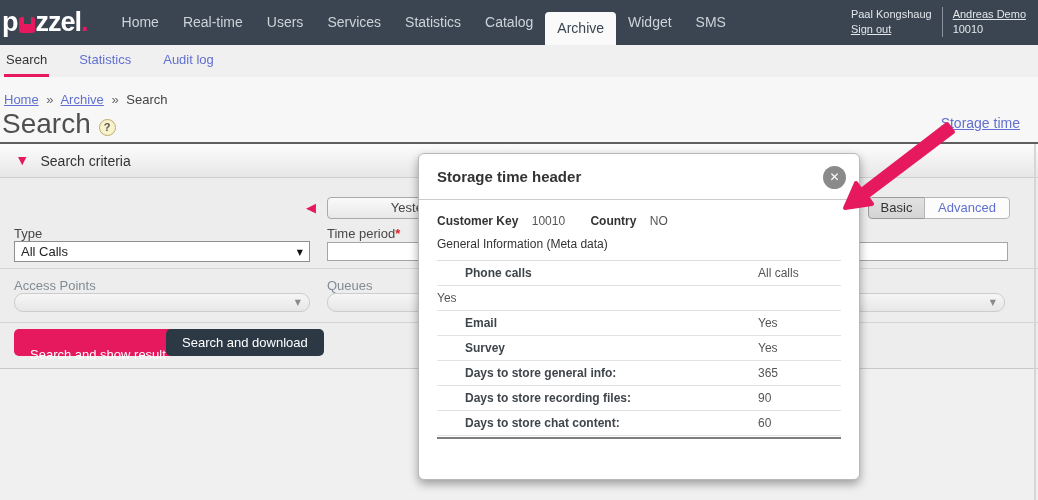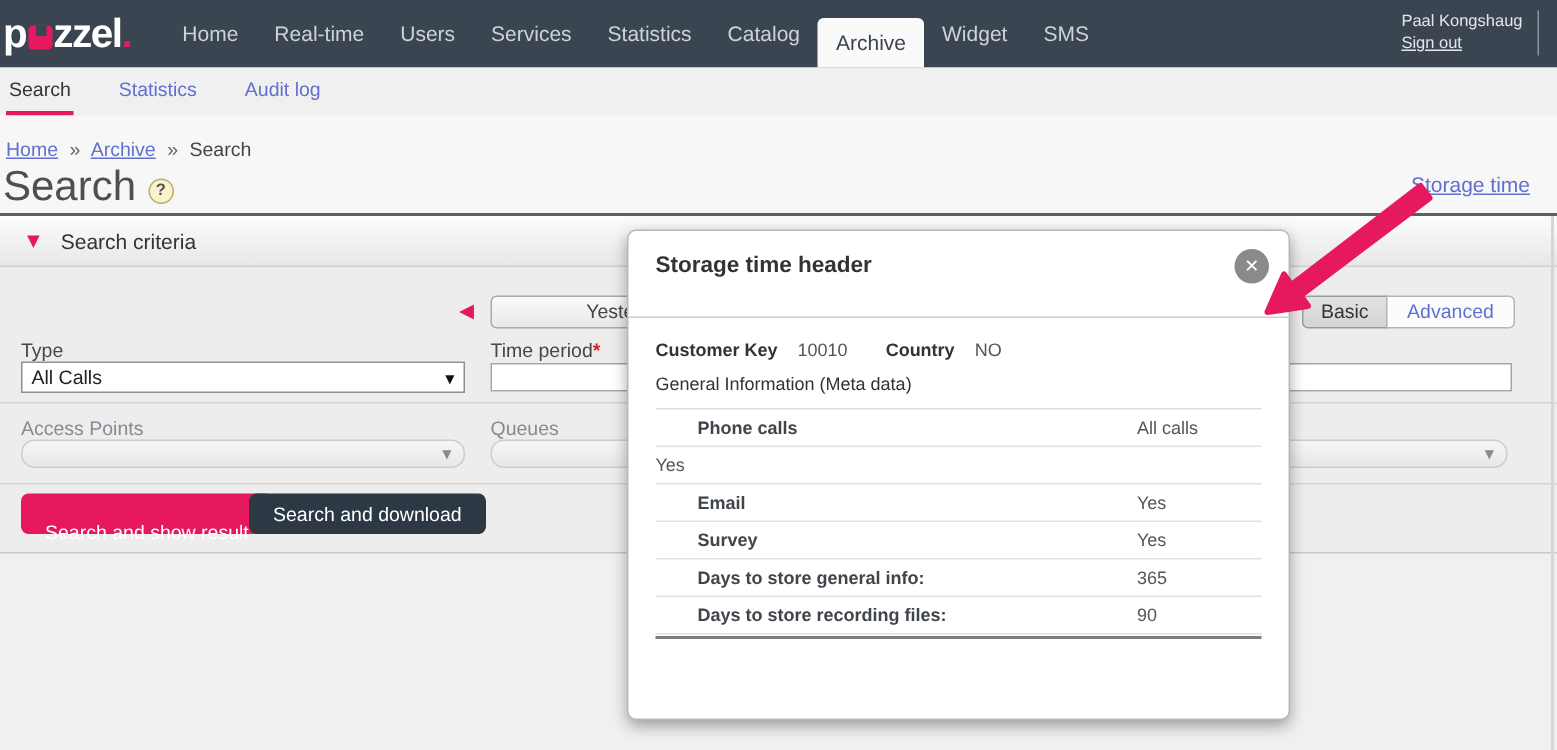--- a/index.html
+++ b/index.html
@@ -98,21 +98,21 @@
   .btn-dark { position:absolute; left:166px; top:151px; height:27px; padding:0 16px;
               background:#2c3844; color:#fff; font-size:13px; border:none; border-radius:5px;
               line-height:27px; cursor:pointer; font-family:"Liberation Sans", sans-serif; }
 
   .right-edge { position:absolute; left:1034px; top:144px; width:2px; height:356px; background:#d6d6d6; }
 
   
   .modal { position:absolute; left:418px; top:153px; width:442px; height:327px;
            background:#fff; border:1px solid #b9b9b9; border-radius:6px;
            box-shadow:0 4px 10px rgba(0,0,0,0.35); z-index:10; }
-  .modal-header { height:58px; border-bottom:1px solid #ccc; position:relative; }
+  .modal-header { height:46px; border-bottom:1px solid #ccc; position:relative; }
   .modal-title { position:absolute; left:18px; top:14px; font-size:15px; font-weight:600; color:#333; }
   .modal-close { position:absolute; right:13px; top:12px; width:23px; height:23px; border-radius:50%;
                  background:#8a8a8a; color:#fff; font-size:12px; font-weight:bold; text-align:center;
                  line-height:23px; cursor:pointer; font-family:"DejaVu Sans", sans-serif; }
   .modal-body { padding:14px 18px 0 18px; }
   .meta-line { font-size:12px; color:#555; margin-bottom:9px; }
   .meta-line .mlabel { font-weight:600; color:#333; margin-right:10px; }
   .meta-line .mval { margin-right:22px; }
   .section-line { font-size:12px; color:#333; margin-bottom:9px; }
   .storage-rows { border-top:1px solid #ddd; }
@@ -147,20 +147,24 @@
       <span class="nav-item active">Archive</span>
       <span class="nav-item">Widget</span>
       <span class="nav-item">SMS</span>
     </nav>
     <div class="nav-user">
       <div class="col1">
         <div>Paal Kongshaug</div>
         <div class="ulink">Sign out</div>
       </div>
       <div class="vdiv"></div>
+      <div class="col2">
+        <div class="ulink">Andreas Demo</div>
+        <div>10010</div>
+      </div>
     </div>
   </header>
 
   <div class="subnav">
     <span class="subnav-item active">Search</span>
     <span class="subnav-item">Statistics</span>
     <span class="subnav-item">Audit log</span>
   </div>
 
   <div class="upper-strip"></div>
@@ -251,20 +255,24 @@
           <span class="rvalue">Yes</span>
         </div>
         <div class="storage-row">
           <span class="rlabel">Days to store general info:</span>
           <span class="rvalue">365</span>
         </div>
         <div class="storage-row">
           <span class="rlabel">Days to store recording files:</span>
           <span class="rvalue">90</span>
         </div>
+        <div class="storage-row">
+          <span class="rlabel">Days to store chat content:</span>
+          <span class="rvalue">60</span>
+        </div>
         <div class="rows-rule"></div>
       </div>
     </div>
   </div>
 
   <svg class="anno-arrow" viewBox="0 0 1038 500">
     <polygon points="947,124 861,190 856,183 845,208 872,204 867,197 953,132" fill="#e6195f" stroke="#e6195f" stroke-width="4" stroke-linejoin="round"></polygon>
   </svg>
 
 </div>

